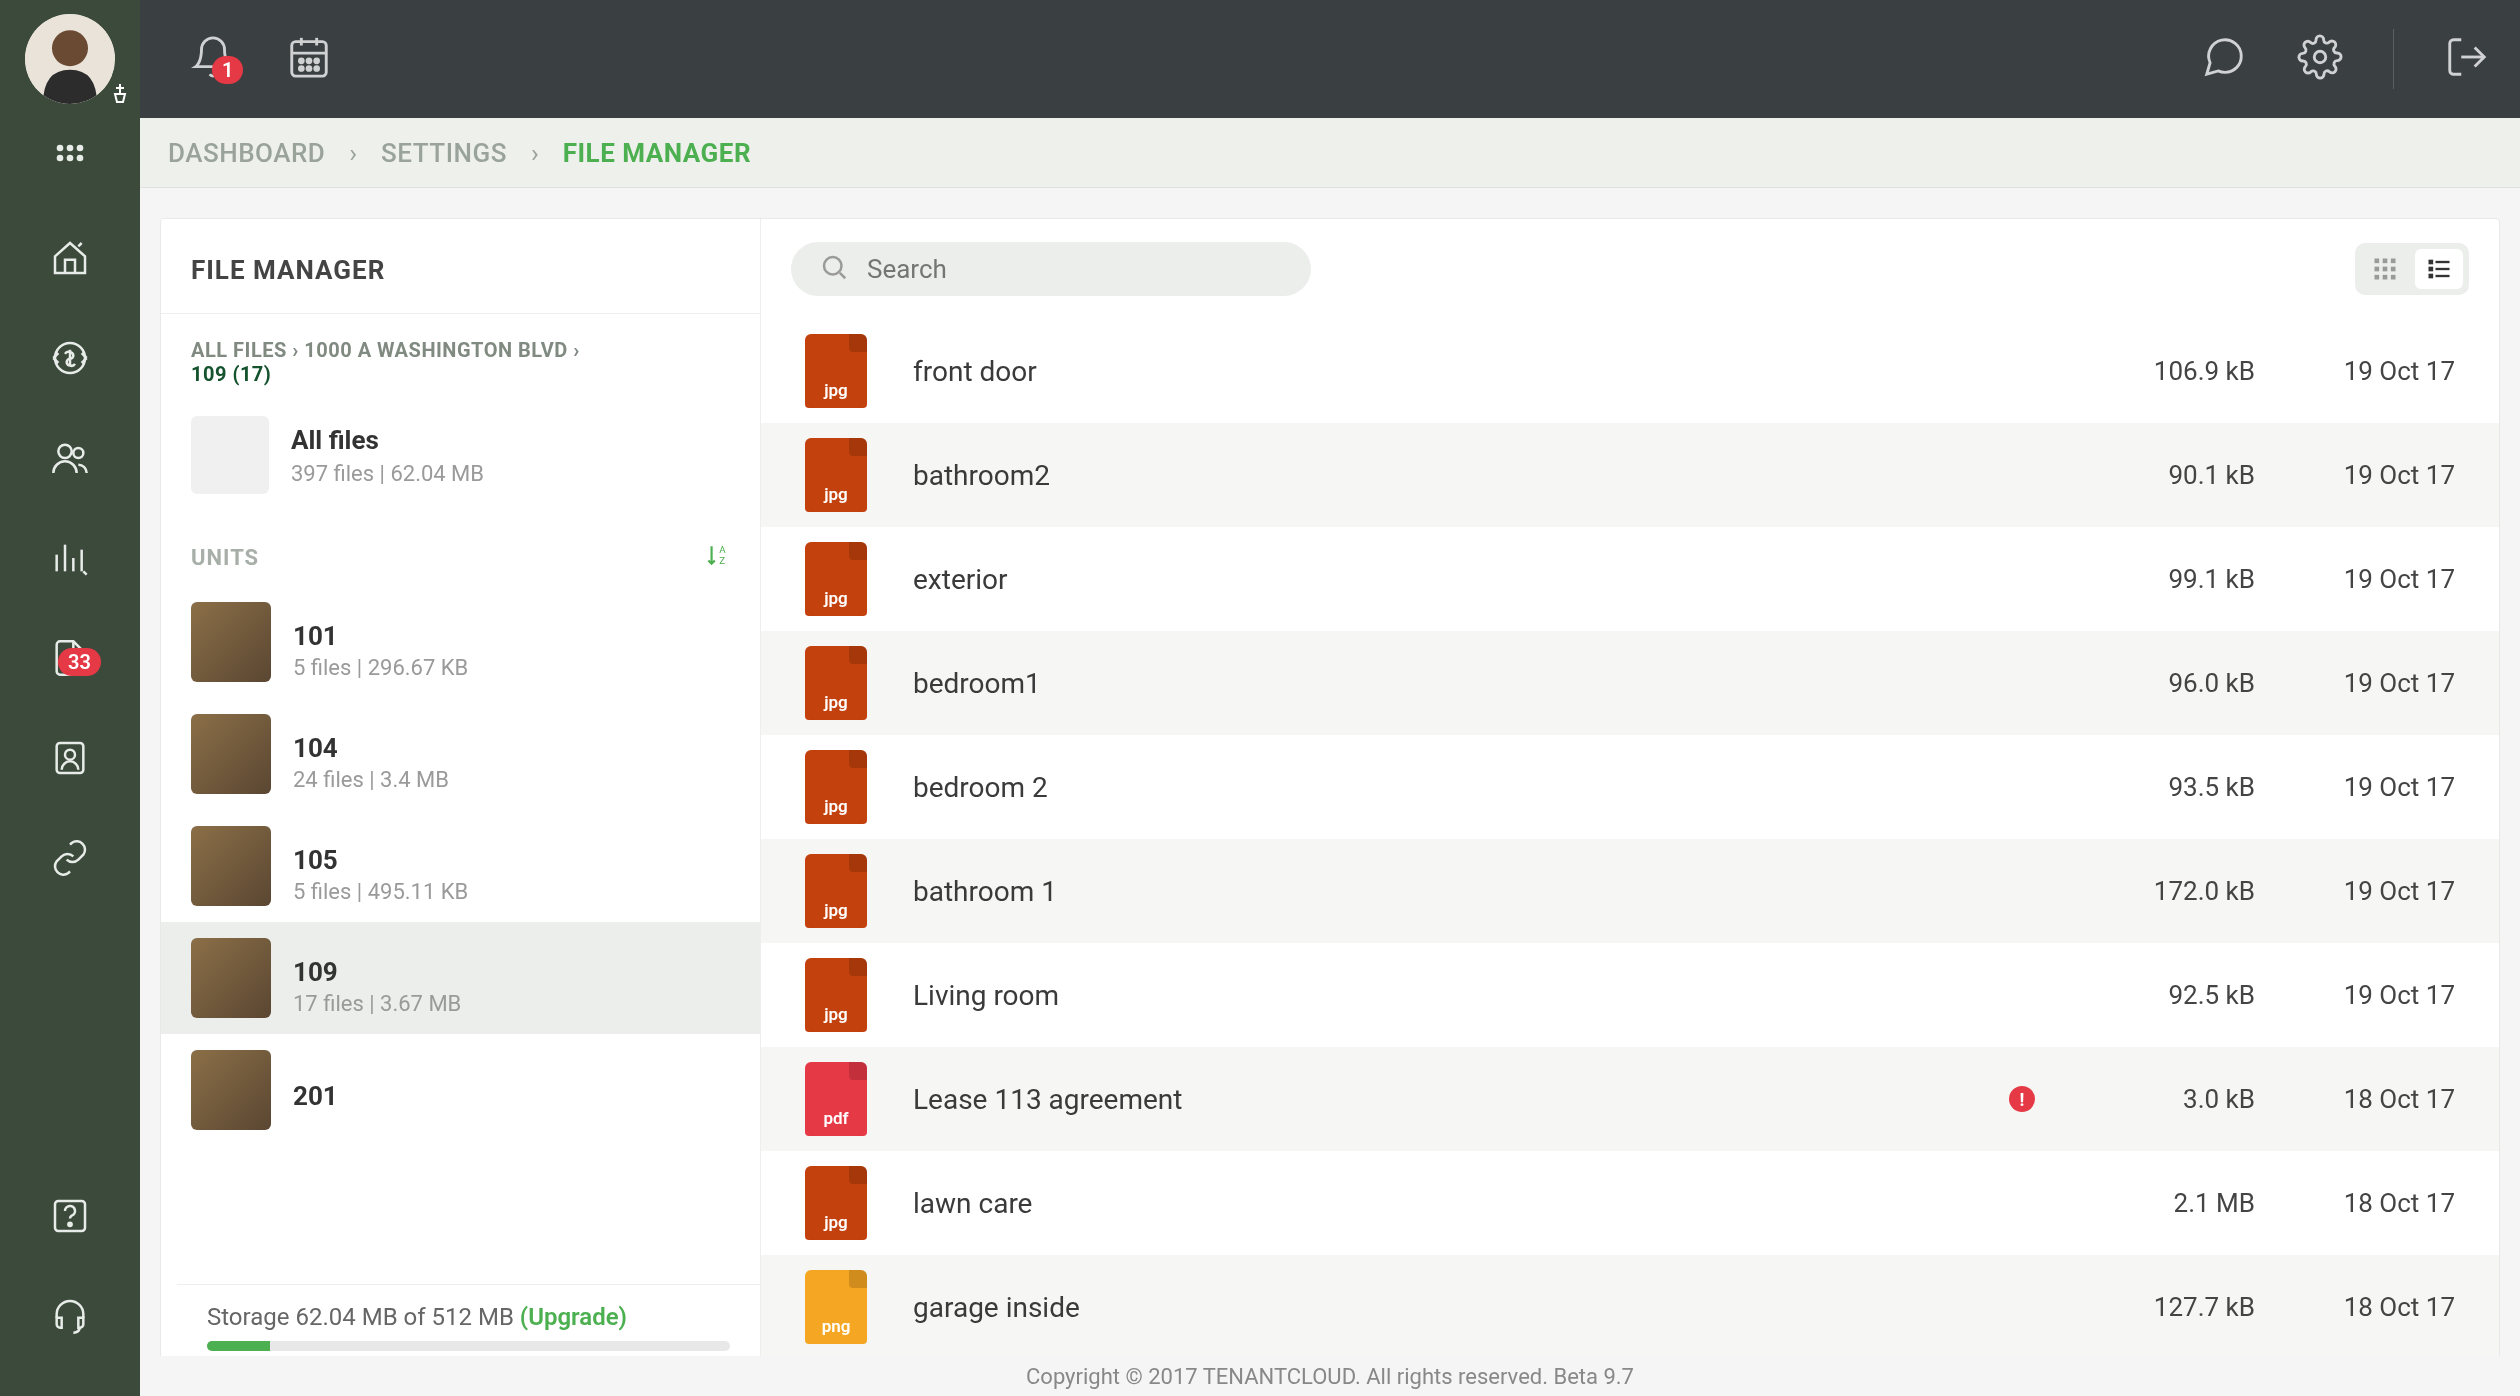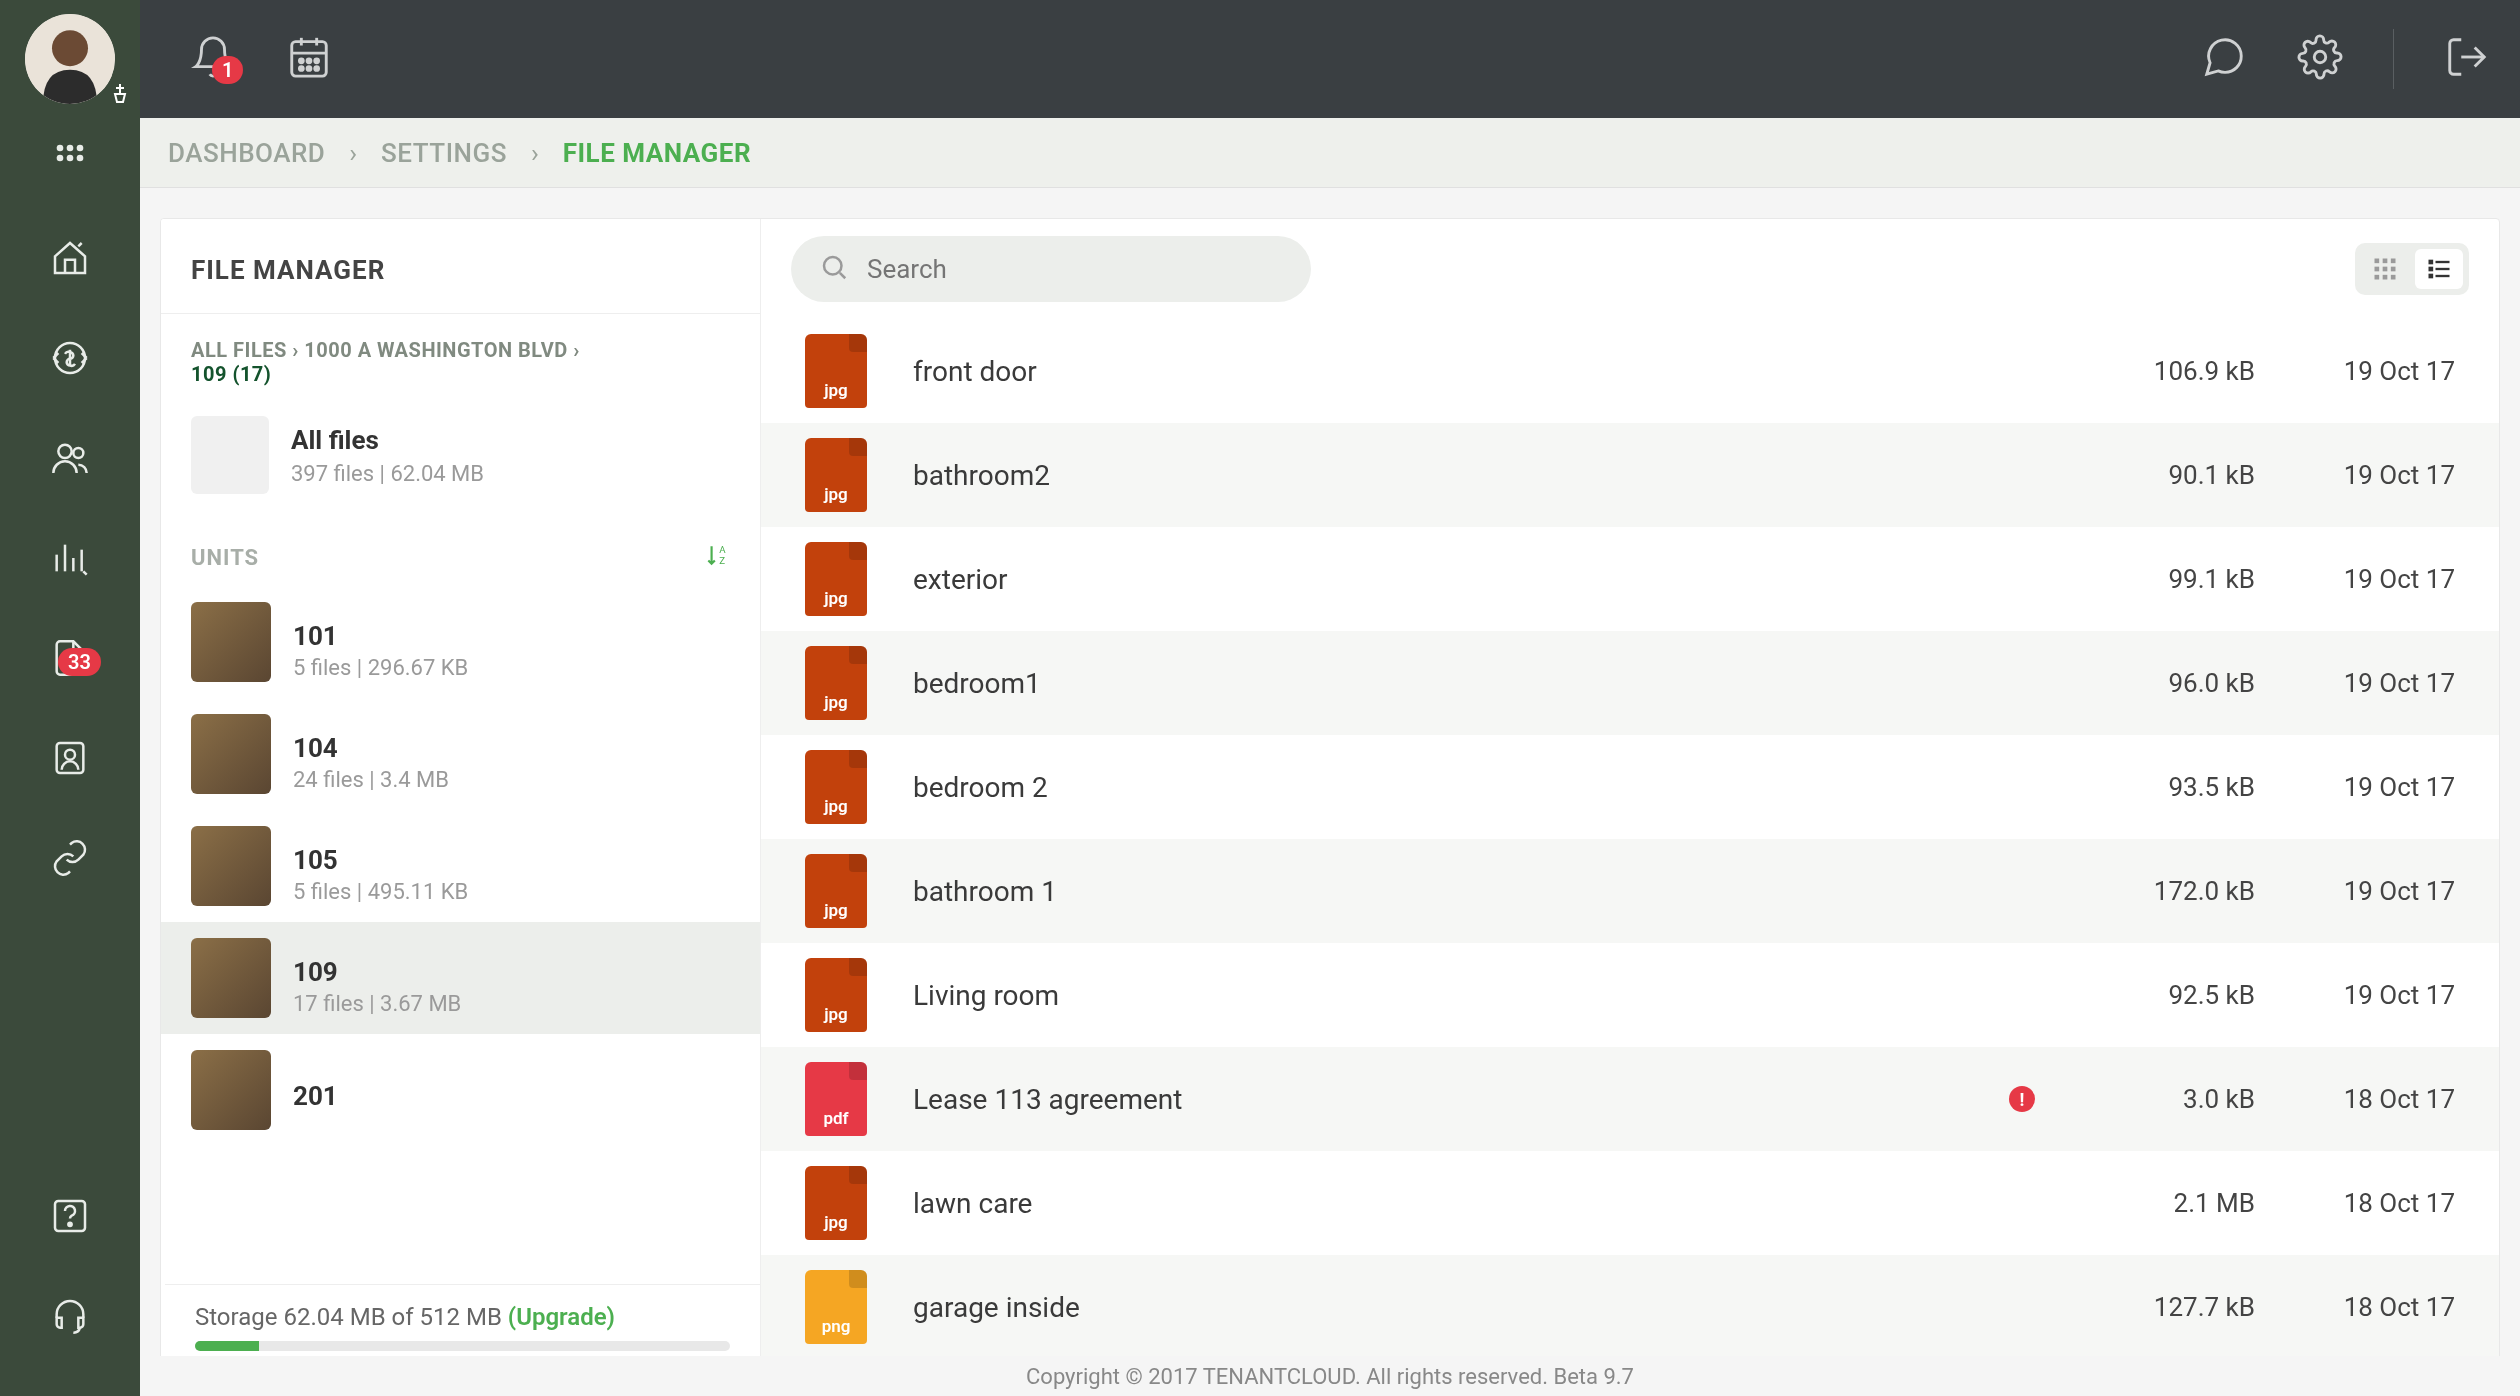--- a/index.html
+++ b/index.html
@@ -44,30 +44,30 @@
 .allfiles .meta { font-size:22px; color:#9a9a9a; margin-top:6px; }
 .units-hdr { padding:28px 30px 14px; display:flex; align-items:center; justify-content:space-between; }
 .units-lbl { font-size:22px; font-weight:700; color:#a8aea8; letter-spacing:1px; }
 .sort-icon { color:#4caf50; cursor:pointer; }
 .unit-list { flex:1; overflow-y:auto; }
 .unit-item { padding:16px 30px; display:flex; align-items:center; gap:22px; cursor:pointer; }
 .unit-item.active { background:#eceeeb; }
 .unit-item .thumb { width:80px; height:80px; border-radius:6px; background:linear-gradient(135deg,#8b6f47,#5a4632); }
 .unit-item .lbl { font-size:26px; font-weight:700; color:#333;margin-top:16px; }
 .unit-item .meta { font-size:22px; color:#9a9a9a; margin-top:4px; }
-.storage { position:absolute; left:4px; right:0; bottom:0; background:#fff; border-top:1px solid #eee; padding:18px 30px 14px; }
+.storage { position:absolute; left:16px; right:0; bottom:0; background:#fff; border-top:1px solid #eee; padding:18px 30px 14px; }
 .storage-text { font-size:24px; color:#666; }
 .storage-text .upg { color:#4caf50; font-weight:600; cursor:pointer; }
 .storage-bar { height:10px; background:#e8e8e8; border-radius:5px; margin-top:10px; overflow:hidden; }
 .storage-fill { height:100%; background:#4caf50; }
 
 
 .filearea { flex:1; display:flex; flex-direction:column; }
 .file-hdr { height:100px; display:flex; align-items:center; padding:0 30px; gap:20px; }
-.searchbox { flex:0 0 520px; height:66px; background:#eceeeb; border-radius:40px; display:flex; align-items:center; padding:0 28px; gap:18px; }
+.searchbox { flex:0 0 520px; height:54px; background:#eceeeb; border-radius:40px; display:flex; align-items:center; padding:0 28px; gap:18px; }
 .searchbox input { border:none; background:transparent; font-size:26px; color:#666; outline:none; flex:1; }
 .searchbox .sicon { color:#9a9a9a; }
 .view-toggle { margin-left:auto; display:flex; align-items:center; gap:6px; background:#eceeeb; border-radius:10px; padding:6px; }
 .vt-btn { width:48px; height:40px; display:flex; align-items:center; justify-content:center; border-radius:6px; cursor:pointer; color:#9a9a9a; }
 .vt-btn.active { background:#fff; color:#333; }
 .file-list { flex:1; overflow-y:auto; }
 .file-row { display:flex; align-items:center; padding:0 44px; height:104px; cursor:pointer; }
 .file-row:nth-child(even){ background:#f6f7f5; }
 .fileicon { width:62px; height:74px; border-radius:6px 6px 4px 4px; position:relative; margin-right:46px; display:flex; align-items:flex-end; justify-content:center; font-size:17px; color:#fff; font-weight:600; padding-bottom:8px; }
 .fileicon.jpg { background:#c2410c; }

